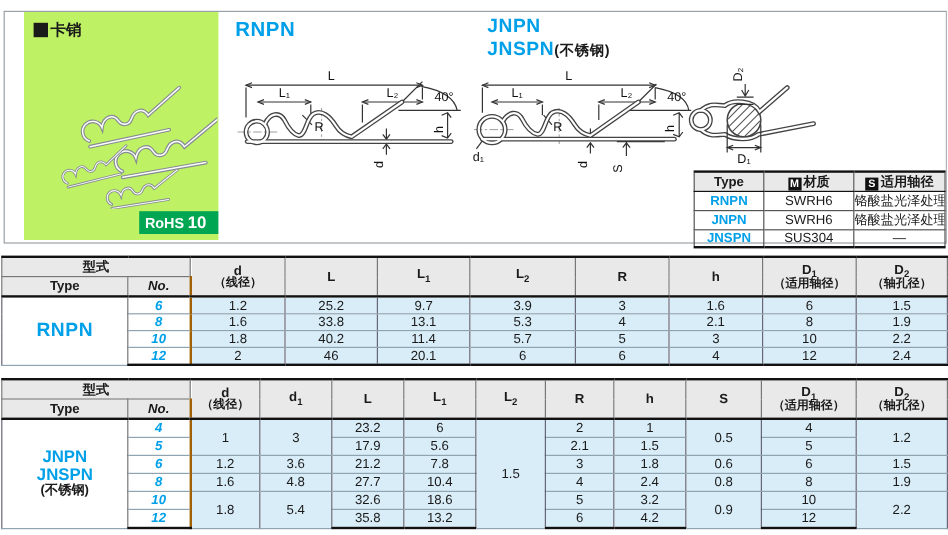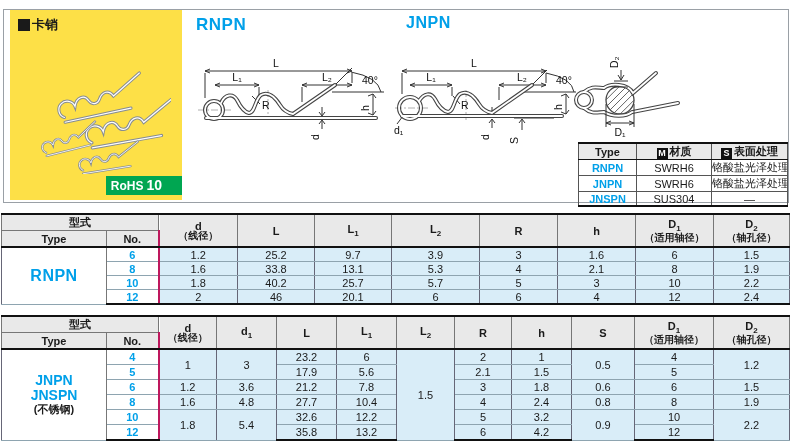--- a/index.html
+++ b/index.html
@@ -1,20 +1,20 @@
 <!DOCTYPE html>
 <html><head>
 <meta charset="utf-8">
 <style>
   html,body{margin:0;padding:0;}
   body{width:790px;height:446px;position:relative;background:#fff;
        font-family:"Liberation Sans","DejaVu Sans",sans-serif;color:#1a1a1a;overflow:hidden;}
   
   #topRow{position:absolute;left:3px;top:9px;width:784px;height:192px;border:1px solid #9aa0a6;background:#fff;}
-  #productBox{position:absolute;left:6px;top:0;width:177px;height:190px;background:#fde047;border-right:6px solid #0ea5e9;}
+  #productBox{position:absolute;left:16px;top:0;width:177px;height:190px;background:#bef264;border-right:6px solid #0ea5e9;}
   .section-label{position:absolute;left:8px;top:6px;font-size:13px;font-weight:700;display:flex;align-items:center;gap:2px;}
   .blk-sq{display:inline-block;width:12px;height:12px;background:#1a1a1a;}
   #pinsArt{position:absolute;left:16px;top:34px;}
   .rohs{position:absolute;right:5px;bottom:5px;background:#00a651;color:#fff;font-weight:700;
         padding:1px 20px 2px 5px;font-size:12px;display:flex;align-items:baseline;gap:3px;}
   .rohs .num{font-size:14px;}
   #diagramArea{position:absolute;left:178px;top:0;width:606px;height:190px;background:#fff;}
   .dg-title{position:absolute;font-weight:700;color:#00a0e9;font-size:17px;letter-spacing:.5px;}
   .dg-title.small-note{font-size:16px;}
   .cn-note{color:#1a1a1a;font-size:12px;font-weight:700;}
@@ -33,21 +33,21 @@
   .dimtable{position:absolute;left:1px;width:788px;border-collapse:collapse;table-layout:fixed;font-size:11px;}
   #t1wrap{top:213px;} #t2wrap{top:315px;}
   .dimtable th,.dimtable td{border:1px solid #777;text-align:center;padding:0;overflow:hidden;white-space:nowrap;}
   .dimtable thead th{background:#e9e9e9;font-weight:700;height:15px;}
   .dimtable thead tr:first-child th{border-top:2px solid #111;}
   .dimtable thead th[rowspan]{border-bottom:2px solid #111;}
   .dimtable thead tr:last-child th{border-bottom:2px solid #111;}
   .dimtable .note{display:block;font-size:10px;font-weight:700;line-height:10px;margin-top:-1px;}
   .dimtable tbody td{background:#d9edf8;border-color:#8ea4b0;border-left-color:#667;border-right-color:#667;height:13px;}
   .dimtable tbody tr:last-child td{border-bottom:2px solid #111;}
-  .dimtable td.no,.dimtable th.no-h{border-right:2px solid #be185d;}
+  .dimtable td.no,.dimtable th.no-h{border-right:2px solid #a16207;font-style:italic;}
   .dimtable td.no{background:#fff;color:#00a0e9;font-weight:700;}
   .dimtable td.type-cell{background:#fff;vertical-align:middle;border-right:1px solid #777;}
   #t1 td.type-cell .tname{color:#00a0e9;font-weight:700;font-size:16px;letter-spacing:.5px;}
   #t2 td.type-cell .tname{display:block;color:#00a0e9;font-weight:700;font-size:14px;line-height:15px;}
   #t2 td.type-cell .tnote{display:block;font-size:11px;font-weight:700;line-height:13px;}
   #t2 tbody td{height:14px;}
   sub{font-size:8px;}
   svg text{font-family:"Liberation Sans","DejaVu Sans",sans-serif;font-size:10px;fill:#111;}
   svg .dimtxt{font-size:10.5px;}
 </style>
@@ -84,20 +84,21 @@
     <div class="rohs">
       <span>RoHS</span>
       <span class="num">10</span>
     </div>
   </div>
 
   <div id="diagramArea">
     <div id="rnpnTitle" class="dg-title">RNPN</div>
     <div id="jnpnTitle" class="dg-title small-note">
       <div>JNPN</div>
+      <div><span>JNSPN</span><span class="cn-note">(不锈钢)</span></div>
     </div>
 
     <svg class="dg-svg" style="left:10px;top:42px;" width="198" height="98" viewBox="0 0 198 98">
       <g fill="none" stroke="#333" stroke-width="1">
 
         <path d="M13 19 L160 19 M13 21 L13 46 M160 21 L160 31"></path>
         <path d="M18 17 L13 19 L18 21 M155 17 L160 19 L155 21"></path>
         <path d="M23 33 L67 33 M67 35 L67 46"></path>
         <path d="M28 31 L23 33 L28 35 M62 31 L67 33 L62 35"></path>
         <path d="M110 33 L160 33 M110 35 L110 50"></path>
@@ -221,21 +222,21 @@
     <table id="specTable">
       <colgroup>
           <col style="width:58px">
           <col style="width:75px">
           <col style="width:76px">
         </colgroup>
       <thead>
         <tr>
           <th>Type</th>
           <th><span class="mini-sq">M</span><span>材质</span></th>
-          <th><span class="mini-sq">S</span><span>表面处理</span></th>
+          <th><span class="mini-sq">S</span><span>适用轴径</span></th>
         </tr>
       </thead>
       <tbody>
         <tr>
           <td class="tname">RNPN</td>
           <td>SWRH6</td>
           <td>铬酸盐光泽处理</td>
         </tr>
         <tr>
           <td class="tname">JNPN</td>
@@ -304,21 +305,21 @@
       <td>5.3</td>
       <td>4</td>
       <td>2.1</td>
       <td>8</td>
       <td>1.9</td>
     </tr>
     <tr>
       <td class="no">10</td>
       <td>1.8</td>
       <td>40.2</td>
-      <td>25.7</td>
+      <td>11.4</td>
       <td>5.7</td>
       <td>5</td>
       <td>3</td>
       <td>10</td>
       <td>2.2</td>
     </tr>
     <tr>
       <td class="no">12</td>
       <td>2</td>
       <td>46</td>
@@ -417,21 +418,21 @@
       <td>2.4</td>
       <td>0.8</td>
       <td>8</td>
       <td>1.9</td>
     </tr>
     <tr>
       <td class="no">10</td>
       <td rowspan="2">1.8</td>
       <td rowspan="2">5.4</td>
       <td>32.6</td>
-      <td>12.2</td>
+      <td>18.6</td>
       <td>5</td>
       <td>3.2</td>
       <td rowspan="2">0.9</td>
       <td>10</td>
       <td rowspan="2">2.2</td>
     </tr>
     <tr>
       <td class="no">12</td>
       <td>35.8</td>
       <td>13.2</td>

